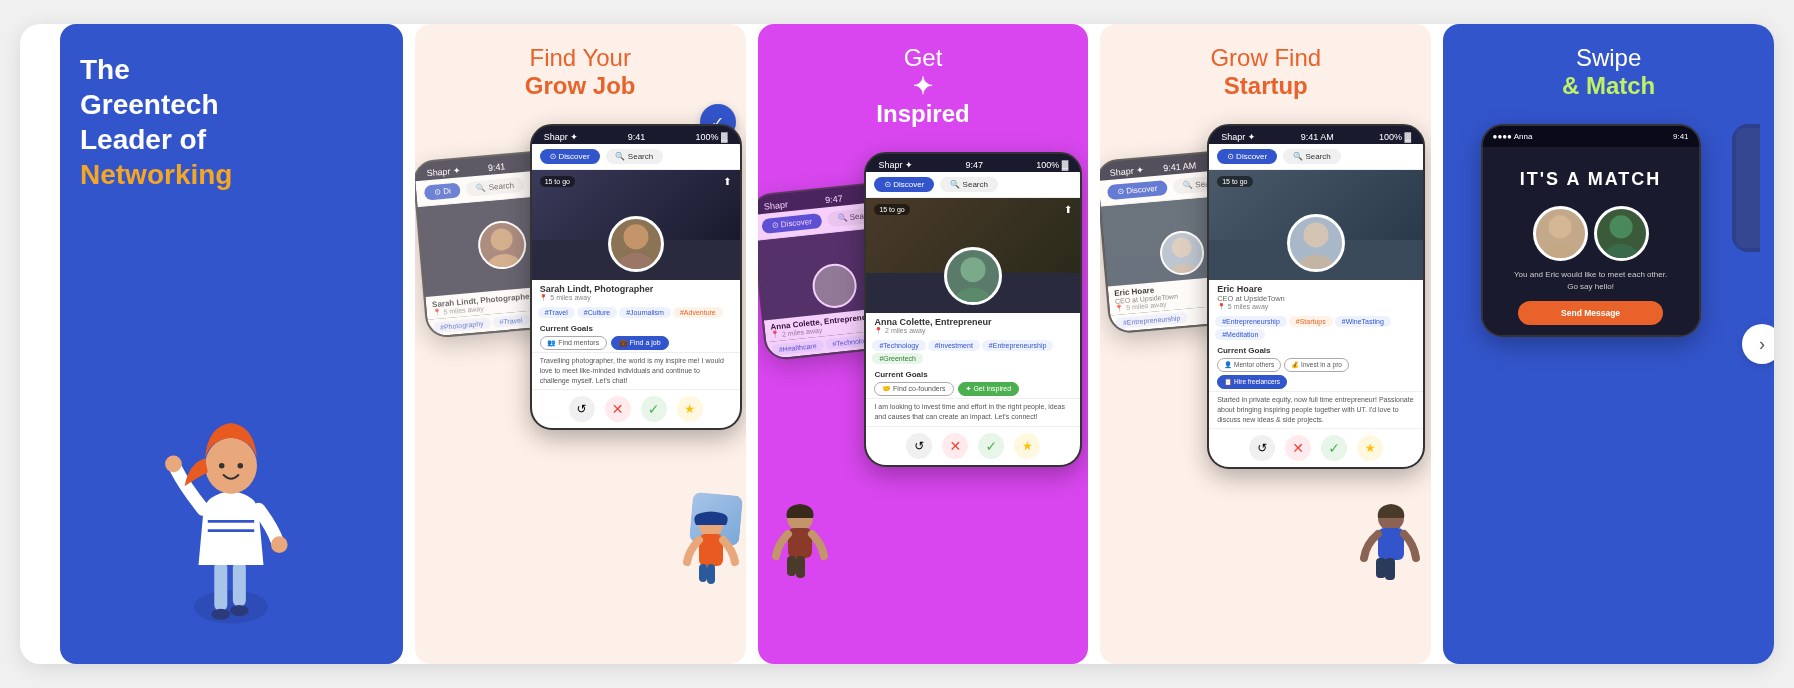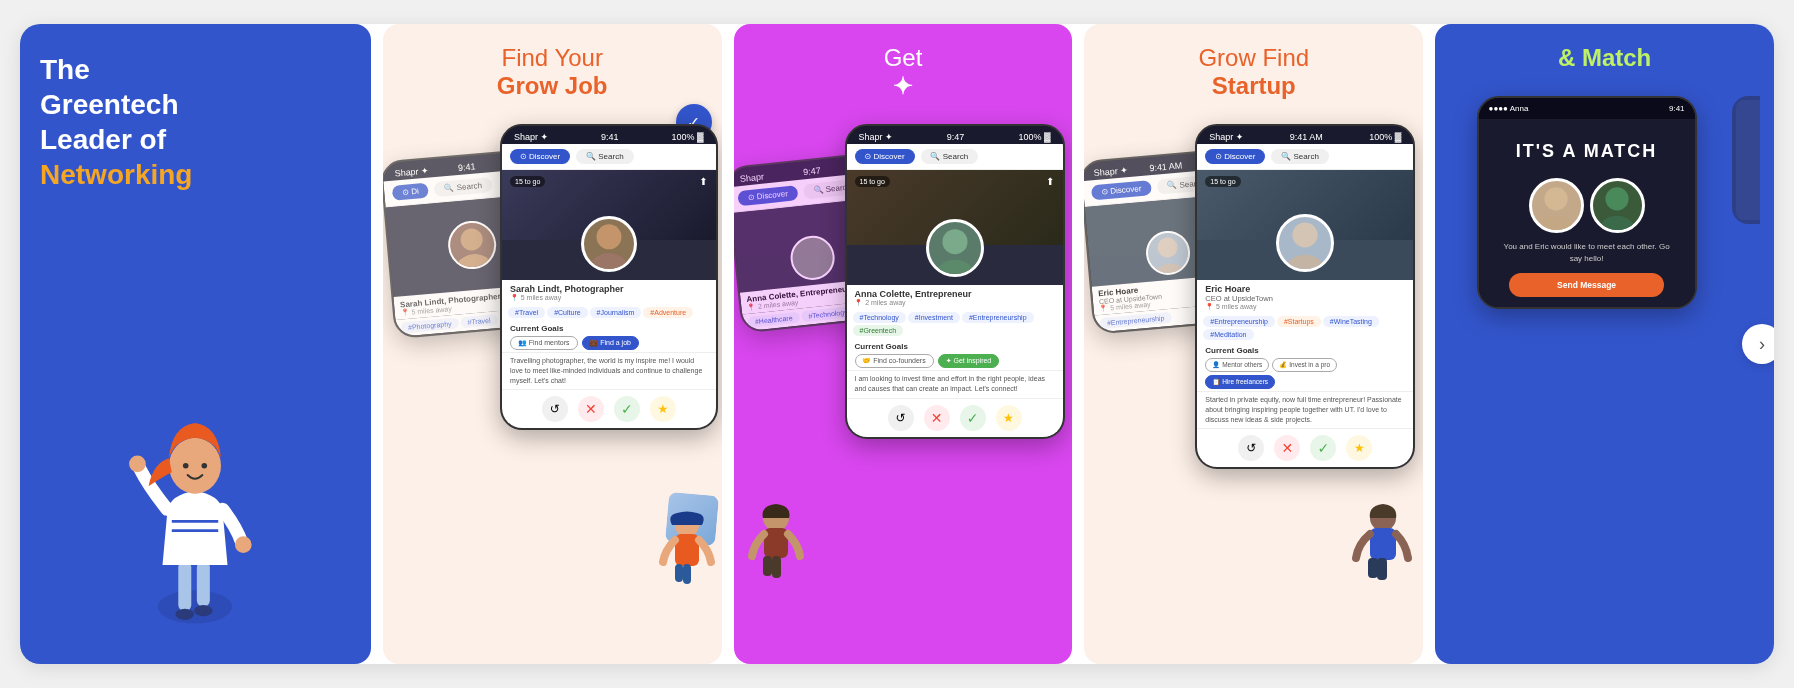--- a/index.html
+++ b/index.html
@@ -31,20 +31,21 @@
       position: relative;
       display: flex;
       flex-direction: column;
       padding: 28px 20px 20px;
     }
     
     .card-1 {
       background: #3355CC;
       color: white;
       min-height: 640px;
+      margin-left: 40px;
     }
     .card-1 .headline {
       font-size: 28px;
       font-weight: 700;
       line-height: 1.25;
       color: white;
       margin-bottom: 4px;
     }
     .card-1 .highlight {
       color: #F5A623;
@@ -380,20 +381,21 @@
         <path d="M18 30 Q8 40 6 52" stroke="#E8A87C" stroke-width="8" stroke-linecap="round" fill="none"></path>
         <path d="M42 30 Q52 40 54 52" stroke="#E8A87C" stroke-width="8" stroke-linecap="round" fill="none"></path>
       </svg>
     </div>
   </div>
 
   <div class="card card-3" style="padding: 20px 14px 16px;">
     <div class="card-title">
       <span class="line1" style="color:white;">Get</span>
       <span style="color:white;font-size:24px;font-weight:700;"> <span>✦</span></span>
+      <span class="line2" style="color:white;">Inspired</span>
     </div>
     <div class="card-phones-wrap">
       <div style="position:relative;width:100%;">
 
         <div style="position:absolute;left:-15px;top:35px;width:50%;transform:rotate(-6deg);z-index:1;opacity:0.75;">
           <div class="phone-mockup">
             <div class="phone-status-bar">
                 <span>Shapr</span>
                 <span>9:47</span>
                 <span>▓</span>
@@ -584,33 +586,34 @@
         <rect x="29" y="58" width="10" height="22" rx="4" fill="#2a3a5a"></rect>
         <rect x="20" y="58" width="10" height="20" rx="4" fill="#2a3a5a"></rect>
         <path d="M22 34 Q10 44 8 58" stroke="#8B6355" stroke-width="8" stroke-linecap="round" fill="none"></path>
         <path d="M48 34 Q58 44 60 58" stroke="#8B6355" stroke-width="8" stroke-linecap="round" fill="none"></path>
       </svg>
     </div>
   </div>
 
   <div class="card card-5" style="padding: 20px 14px 16px;position:relative;">
     <div class="card-title">
+      <span class="line1" style="color:white;">Swipe</span>
       <span class="line2" style="color:#bef264;">&amp; Match</span>
     </div>
 
     <div style="display:flex;gap:8px;flex:1;align-items:flex-start;padding-top:8px;">
 
       <div style="flex:1;min-width:0;">
         <div class="phone-mockup" style="background:#0a0a1a;">
           <div style="background:#0a0a1a;padding:6px 10px;display:flex;justify-content:space-between;font-size:8px;color:white;">
             <span>●●●● Anna</span>
               <span>9:41</span>
           </div>
 
-          <div style="background:#1a1a2e;padding:14px 20px 10px;display:flex;flex-direction:column;align-items:center;gap:8px;">
+          <div style="background:#1a1a2e;padding:14px 26px 10px;display:flex;flex-direction:column;align-items:center;gap:8px;">
             <div style="font-size:18px;font-weight:900;color:white;letter-spacing:2px;text-align:center;padding:8px 0;">IT'S A MATCH</div>
 
             <div style="display:flex;gap:6px;justify-content:center;">
               <div style="width:55px;height:55px;border-radius:50%;border:3px solid white;overflow:hidden;background:#c4a88a;">
                 <svg viewBox="0 0 55 55">
                     <circle cx="27" cy="20" r="13" fill="#d4b894"></circle>
                     <ellipse cx="27" cy="55" rx="20" ry="16" fill="#c4a884"></ellipse>
                   </svg>
               </div>
               <div style="width:55px;height:55px;border-radius:50%;border:3px solid white;overflow:hidden;background:#3a5a3a;">

